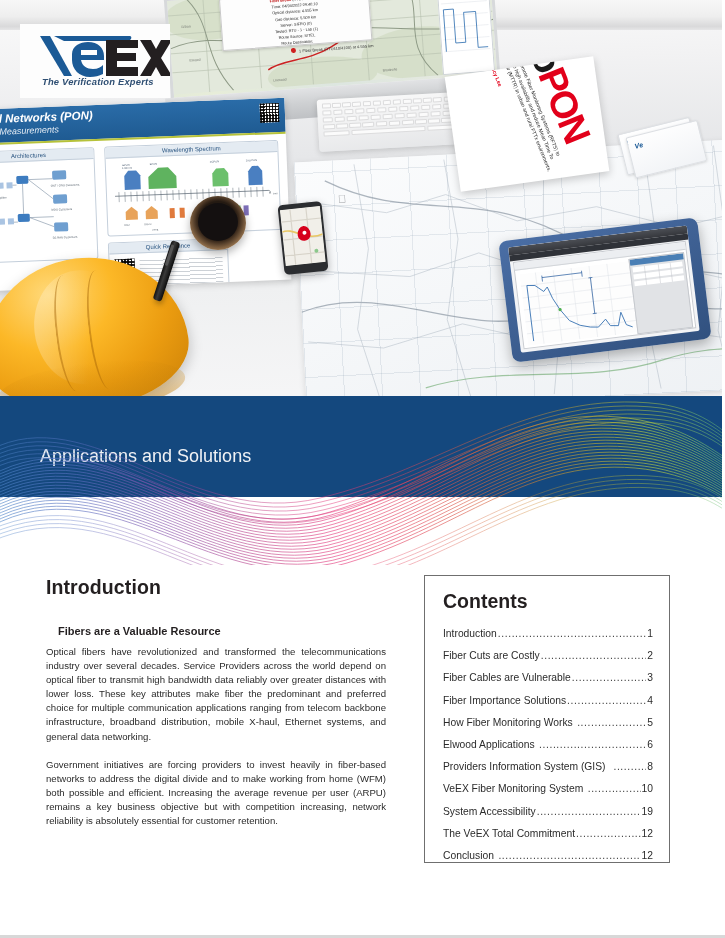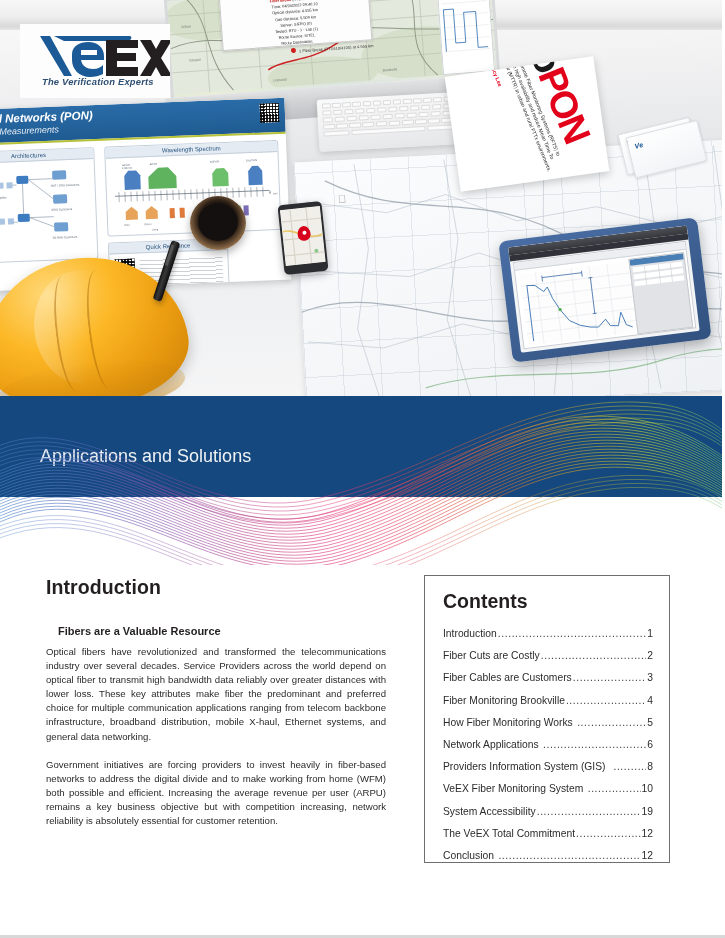--- a/index.html
+++ b/index.html
@@ -780,36 +780,36 @@
         <span class="toc-label">Introduction</span>
         <span class="toc-dots">..................................................................</span>
         <span class="toc-page">1</span>
       </div>
       <div class="toc-row">
         <span class="toc-label">Fiber Cuts are Costly</span>
         <span class="toc-dots">..................................................................</span>
         <span class="toc-page">2</span>
       </div>
       <div class="toc-row">
-        <span class="toc-label">Fiber Cables are Customers</span>
+        <span class="toc-label">Fiber Cables are Vulnerable</span>
         <span class="toc-dots">..................................................................</span>
         <span class="toc-page">3</span>
       </div>
       <div class="toc-row">
-        <span class="toc-label">Fiber Monitoring Brookville</span>
+        <span class="toc-label">Fiber Importance Solutions</span>
         <span class="toc-dots">..................................................................</span>
         <span class="toc-page">4</span>
       </div>
       <div class="toc-row">
         <span class="toc-label">How Fiber Monitoring Works</span>
         <span class="toc-dots">&nbsp;.................................................................</span>
         <span class="toc-page">5</span>
       </div>
       <div class="toc-row">
-        <span class="toc-label">Network Applications</span>
+        <span class="toc-label">Elwood Applications</span>
         <span class="toc-dots">&nbsp;.................................................................</span>
         <span class="toc-page">6</span>
       </div>
       <div class="toc-row">
         <span class="toc-label">Providers Information System (GIS)</span>
         <span class="toc-dots">&nbsp;&nbsp;.........................................</span>
         <span class="toc-page">8</span>
       </div>
       <div class="toc-row">
         <span class="toc-label">VeEX Fiber Monitoring System</span>

